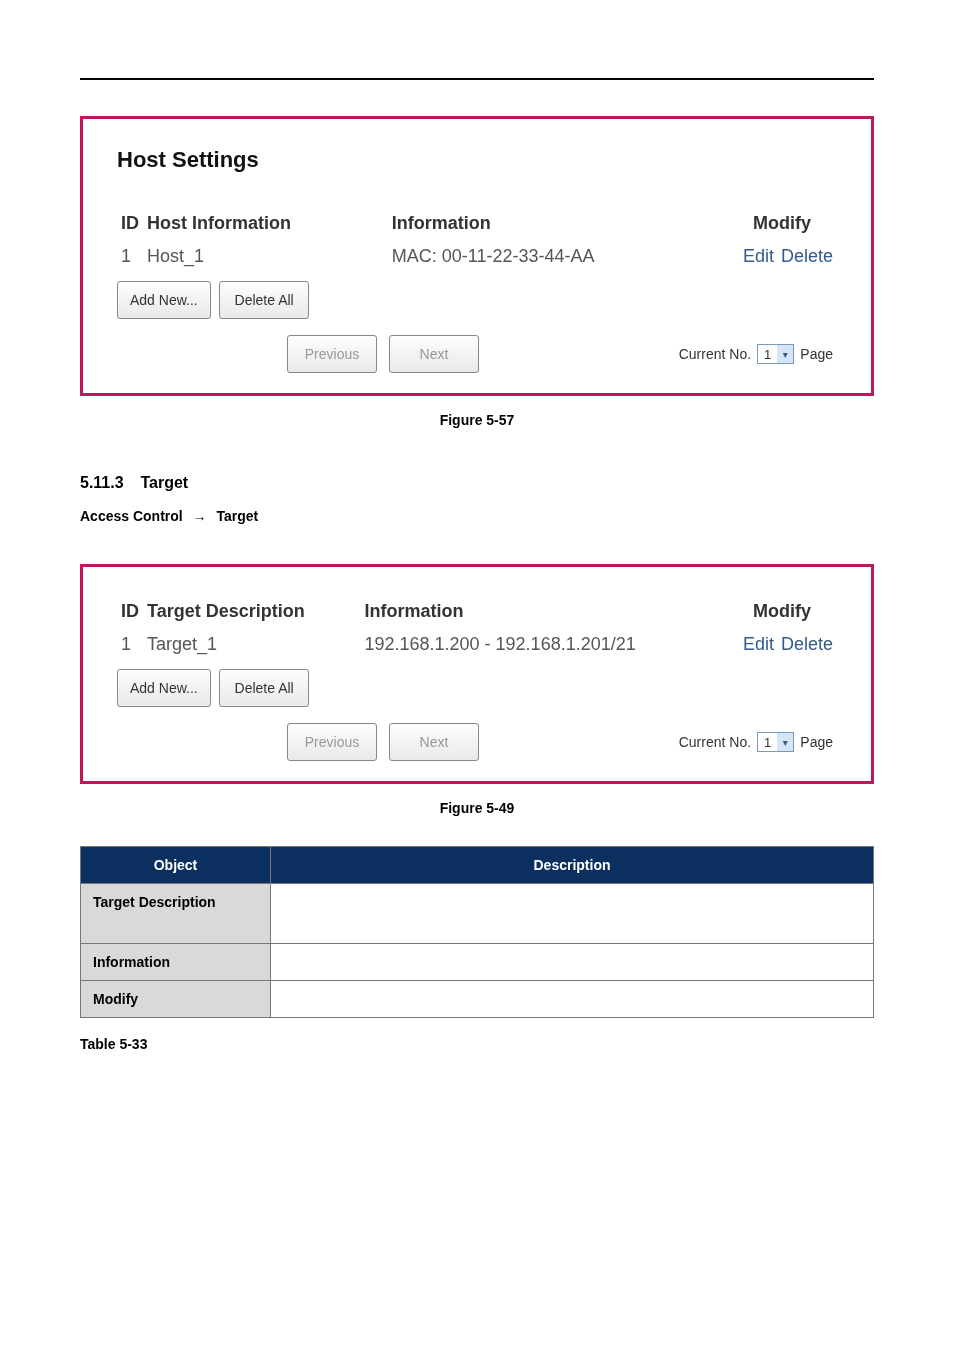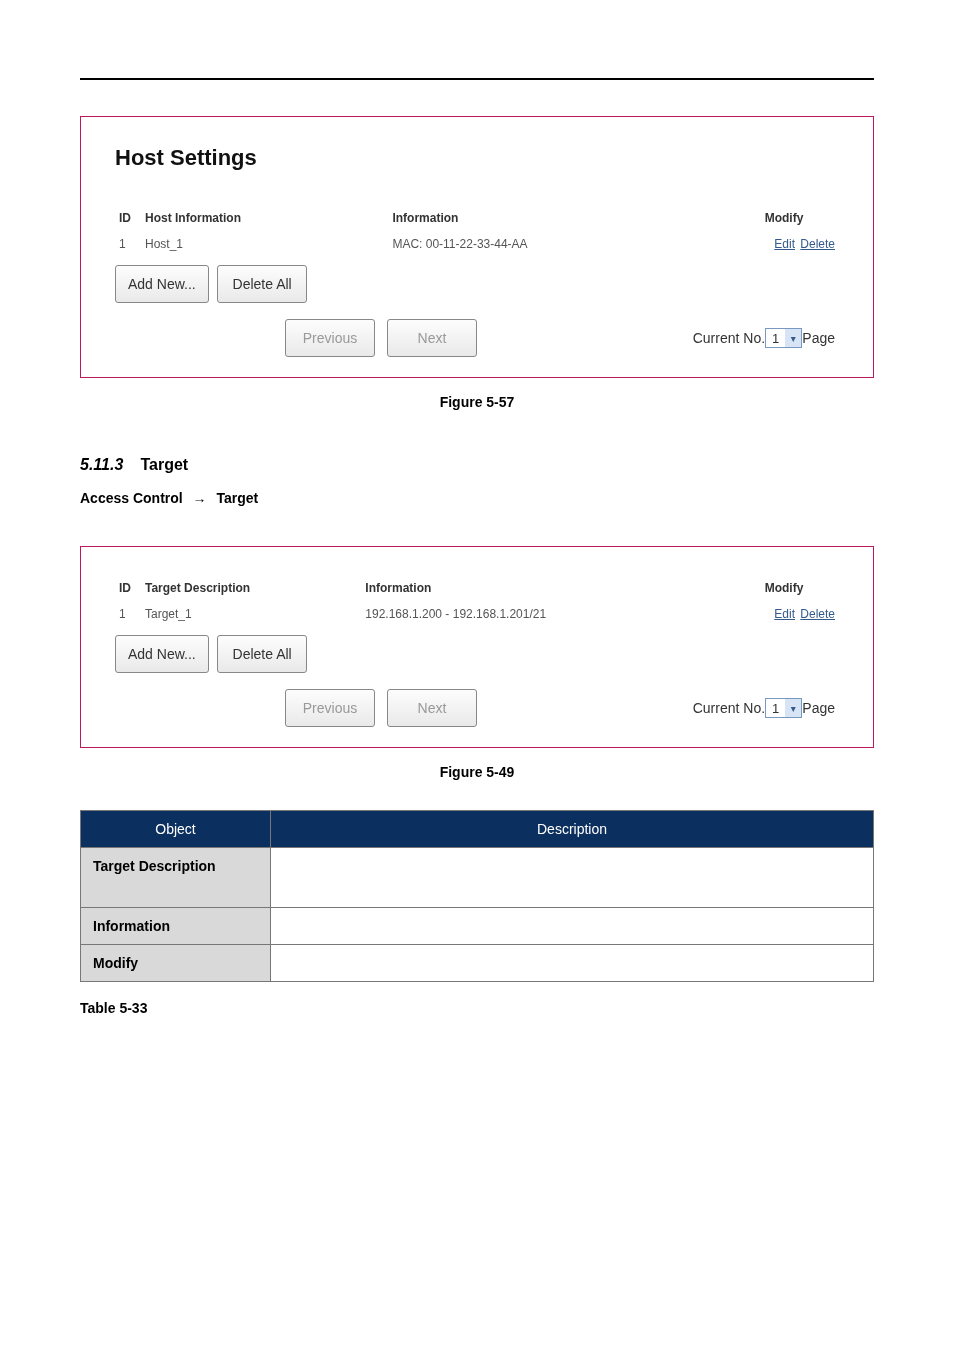--- a/index.html
+++ b/index.html
@@ -7,39 +7,39 @@
       font-family: Arial, Helvetica, sans-serif;
       background: #fff;
       width: 954px;
       padding: 78px 80px 40px 80px;
     }
     .top-rule {
       border-top: 2px solid #000;
       margin-bottom: 36px;
     }
     .panel {
-      border: 1px solid #be185d;
+      border: 3px solid #be185d;
       padding: 28px 34px 20px 34px;
       margin-bottom: 10px;
       color: #555;
     }
     .panel-title {
       font-size: 22px;
       font-weight: bold;
       color: #111;
       margin-bottom: 34px;
     }
-    .tbl { width: 100%; border-collapse: collapse; font-size: 12px; }
+    .tbl { width: 100%; border-collapse: collapse; font-size: 18px; }
     .tbl th, .tbl td { text-align: left; padding: 6px 4px; font-weight: normal; }
     .tbl th { font-weight: bold; color: #333; }
     .col-id { width: 26px; }
     .col-desc { }
     .col-info { }
     .col-mod { width: 110px; text-align: right; }
-    .link { color: #335a8a; text-decoration: underline; cursor: pointer; margin-top: 32px; }
+    .link { color: #335a8a; cursor: pointer; margin-top: 32px; }
     .link + .link { margin-left: 2px; }
     .btn-row { margin-top: 8px; }
     .btn {
       display: inline-block;
       border: 1px solid #888;
       border-radius: 3px;
       background: linear-gradient(#fdfdfd, #e9e9e9);
       font-size: 14px;
       color: #333;
       padding: 10px 12px;
@@ -50,20 +50,21 @@
     }
     .btn.disabled { color: #999; cursor: default; }
     .pager-row {
       margin-top: 16px;
       text-align: right;
       font-size: 14px;
       color: #333;
       display: flex;
       justify-content: flex-end;
       align-items: center;
+      gap: 6px;
       padding-right: 4px;
     }
     .pager-row .group-center { display: flex; gap: 8px; margin: 0 auto 0 170px; }
     .pager-row .cur-label { margin-left: 26px; }
     .select {
       display: inline-flex;
       align-items: center;
       border: 1px solid #7a99c2;
       background: #fff;
       font-size: 13px;
@@ -80,21 +81,21 @@
       text-align: center;
       font-size: 14px;
       font-weight: bold;
       margin: 16px 0 46px 0;
     }
     .sec-heading {
       font-size: 16px;
       font-weight: bold;
       margin-bottom: 16px;
     }
-    .sec-number { display: inline-block; width: 56px; font-style: italic; }
+    .sec-number { display: inline-block; width: 56px; }
     .sec-path {
       font-size: 14px;
       font-weight: bold;
       margin-bottom: 40px;
     }
     .sec-path .arrow-sym { margin: 0 6px; }
     
     .desc-table {
       width: 100%;
       border-collapse: collapse;
@@ -103,21 +104,21 @@
     }
     .desc-table th, .desc-table td {
       border: 1px solid #777;
       padding: 10px 12px;
       vertical-align: top;
     }
     .desc-table thead th {
       background: #0b2f5e;
       color: #fff;
       text-align: center;
-      font-weight: normal;
+      font-weight: bold;
     }
     .desc-table tbody td:first-child {
       background: #d9d9d9;
       font-weight: bold;
       width: 190px;
     }
     .desc-table tbody tr.tall td { height: 60px; }
     .tbl-caption {
       text-align: left;
       font-size: 14px;

